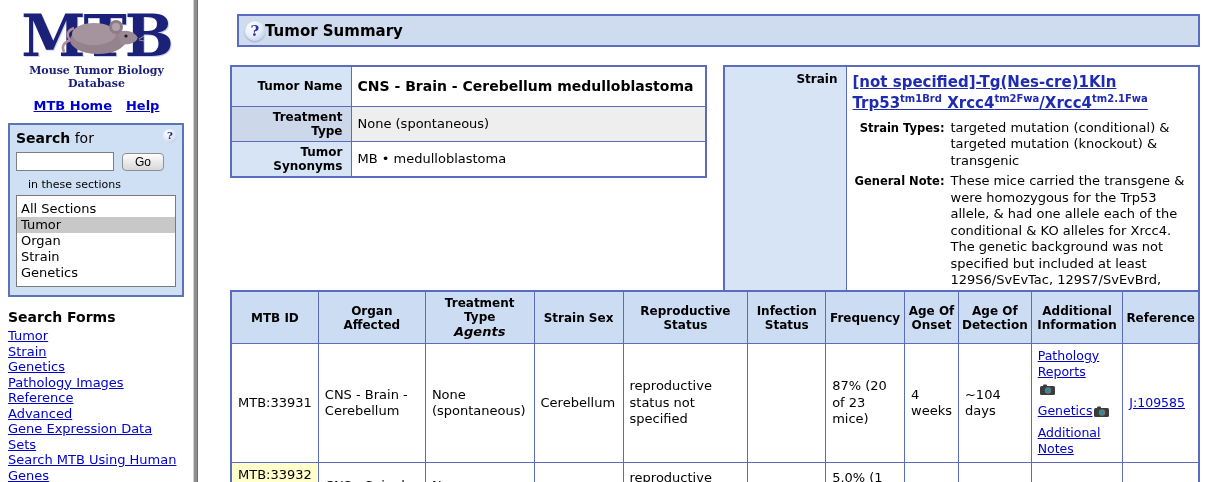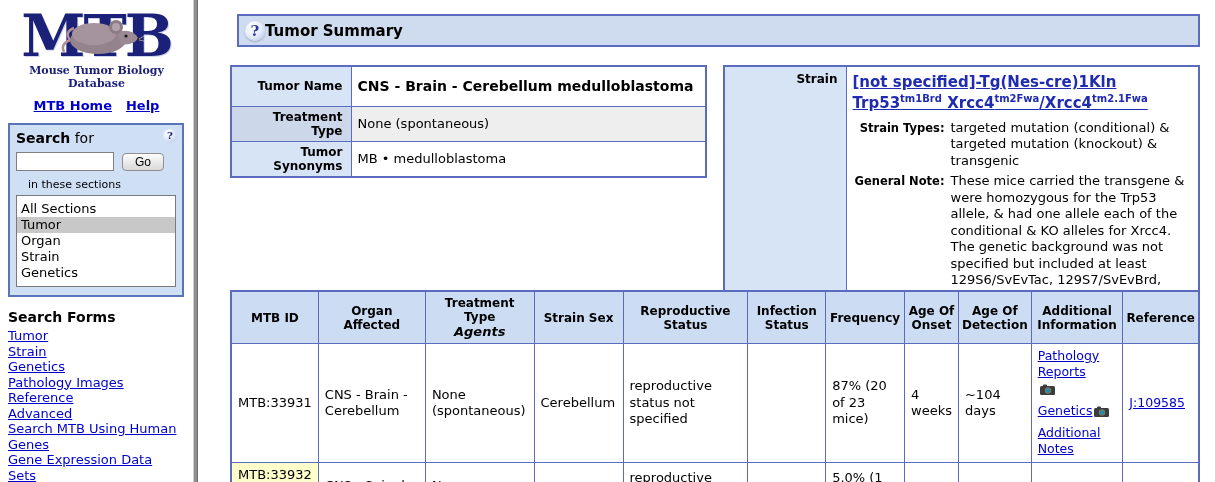--- a/index.html
+++ b/index.html
@@ -141,22 +141,22 @@
   </div>
 
   <div class="side-section">
     <div class="side-heading">Search Forms</div>
     <a class="side-link">Tumor</a>
     <a class="side-link">Strain</a>
     <a class="side-link">Genetics</a>
     <a class="side-link">Pathology Images</a>
     <a class="side-link">Reference</a>
     <a class="side-link">Advanced</a>
+    <a class="side-link">Gene Expression Data Sets</a>
     <a class="side-link">Search MTB Using Human Genes</a>
-    <a class="side-link">Gene Expression Data Sets</a>
   </div>
 
 </div>
 
 <div class="frame-divider"></div>
 
 <div class="main">
 
   <div class="header-bar">
     <div class="help-icon">?</div>

